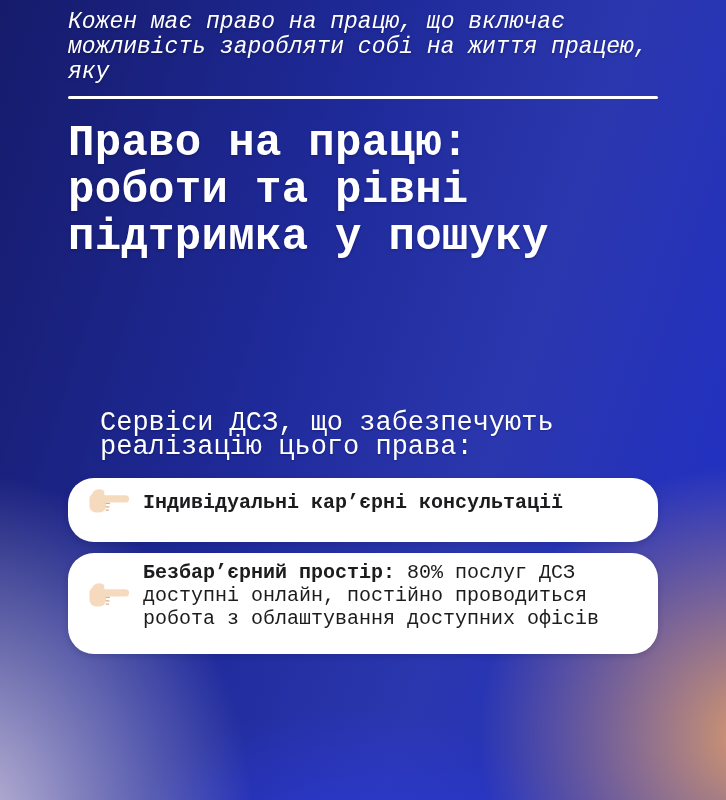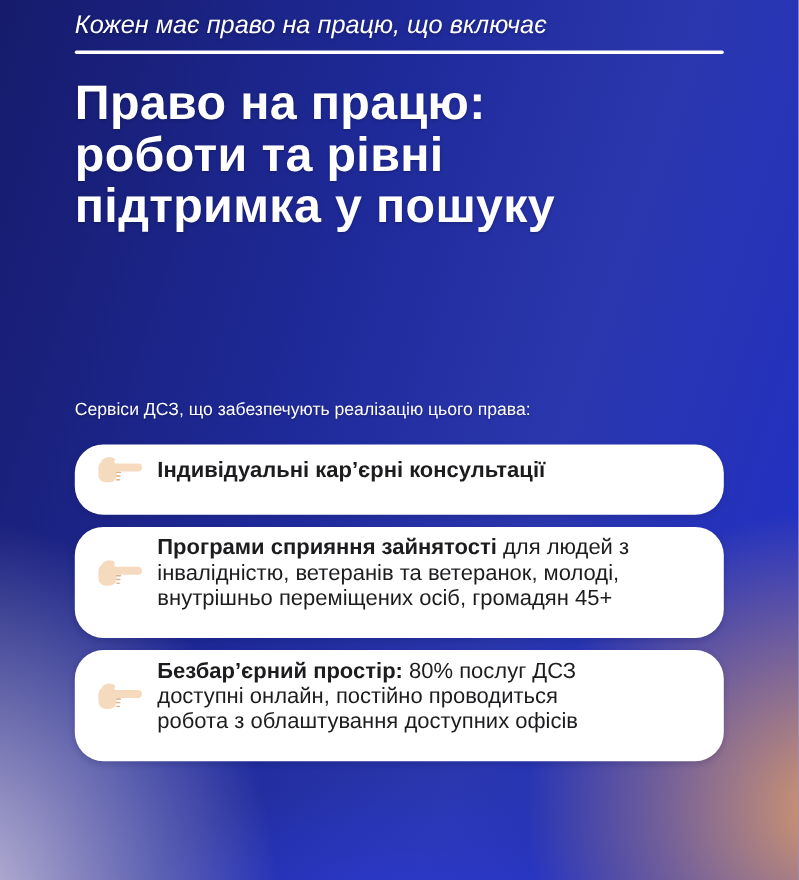--- a/index.html
+++ b/index.html
@@ -8,20 +8,21 @@
     font-family: "Liberation Sans", "DejaVu Sans", sans-serif;
   }
   .poster {
     position: relative;
     width: 726px; height: 800px;
     background:
       radial-gradient(38% 34% at 104% 92%, #d89a6c 0%, rgba(216,154,108,0.0) 100%),
       radial-gradient(40% 45% at -5% 104%, #c6bedb 0%, rgba(198,190,219,0.0) 100%),
       radial-gradient(36% 26% at 48% 114%, #2b3ae0 0%, rgba(43,58,224,0.0) 100%),
       linear-gradient(108deg, #161b6b 0%, #1f2a9a 40%, #2b37ae 65%, #1e2ec8 100%);
+    font-family: Liberation Mono, monospace;
   }
   .content {
     position: absolute; left: 68px; top: 0; width: 590px;
   }
   .quote {
     padding-top: 10px;
     color: #ffffff;
     font-style: italic;
     font-size: 23px;
     line-height: 25px;
@@ -39,23 +40,24 @@
     color: #ffffff;
     font-size: 44px;
     line-height: 47px;
     font-weight: 700;
     letter-spacing: 0.3px;
     text-shadow: 0 1px 3px rgba(0,0,30,0.3);
   }
   .intro {
     margin-top: 150px;
     color: #ffffff;
-    font-size: 16px;
+    font-size: 27px;
     line-height: 24px;
     text-shadow: 0 1px 2px rgba(0,0,30,0.3);
+    margin-left: 32px;
   }
   .cards { margin-top: 19px; }
   .card {
     background: #ffffff;
     border-radius: 26px;
     display: flex;
     align-items: center;
     padding: 8px 30px 24px 20px;
     min-height: 50px;
     box-sizing: border-box;
@@ -78,20 +80,21 @@
   .card-text .bold { font-weight: 700; }
 </style>
 </head>
 <body>
 
 <div class="poster">
   <div class="content">
 
     <div class="quote">
       <div>Кожен має право на працю, що включає</div>
+      <div>можливість заробляти собі на життя працею, яку</div>
     </div>
 
     <div class="divider"></div>
 
     <h1 class="title">
       <div>Право на працю:</div>
       <div>роботи та рівні</div>
       <div>підтримка у пошуку</div>
     </h1>
 
@@ -104,33 +107,20 @@
           <svg viewBox="0 0 44 32" width="42" height="32" aria-hidden="true">
             <path d="M7 7 Q10.5 3.8 15 5.8" stroke="#f6dabe" stroke-width="4.5" fill="none" stroke-linecap="round"></path>
             <rect x="14" y="9" width="29" height="7.6" rx="3.8" fill="#f6dabe"></rect>
             <rect x="1.5" y="6" width="17.5" height="21" rx="7" fill="#f6dabe"></rect>
             <path d="M19 17.5 h3.5 M19 21 h3 M19 24.5 h2.5" stroke="#dcae83" stroke-width="1.3" fill="none" stroke-linecap="round"></path>
           </svg>
         </span>
         <p class="card-text"><span class="bold">Індивідуальні кар’єрні консультації</span><span></span></p>
       </div>
 
-      <div class="card">
-        <span class="hand">
-          <svg viewBox="0 0 44 32" width="42" height="32" aria-hidden="true">
-            <path d="M7 7 Q10.5 3.8 15 5.8" stroke="#f6dabe" stroke-width="4.5" fill="none" stroke-linecap="round"></path>
-            <rect x="14" y="9" width="29" height="7.6" rx="3.8" fill="#f6dabe"></rect>
-            <rect x="1.5" y="6" width="17.5" height="21" rx="7" fill="#f6dabe"></rect>
-            <path d="M19 17.5 h3.5 M19 21 h3 M19 24.5 h2.5" stroke="#dcae83" stroke-width="1.3" fill="none" stroke-linecap="round"></path>
-          </svg>
-        </span>
-        <p class="card-text"><span class="bold">Програми сприяння зайнятості</span><span> для людей з
-інвалідністю, ветеранів та ветеранок, молоді,
-внутрішньо переміщених осіб, громадян 45+</span></p>
-      </div>
 
       <div class="card">
         <span class="hand">
           <svg viewBox="0 0 44 32" width="42" height="32" aria-hidden="true">
             <path d="M7 7 Q10.5 3.8 15 5.8" stroke="#f6dabe" stroke-width="4.5" fill="none" stroke-linecap="round"></path>
             <rect x="14" y="9" width="29" height="7.6" rx="3.8" fill="#f6dabe"></rect>
             <rect x="1.5" y="6" width="17.5" height="21" rx="7" fill="#f6dabe"></rect>
             <path d="M19 17.5 h3.5 M19 21 h3 M19 24.5 h2.5" stroke="#dcae83" stroke-width="1.3" fill="none" stroke-linecap="round"></path>
           </svg>
         </span>

